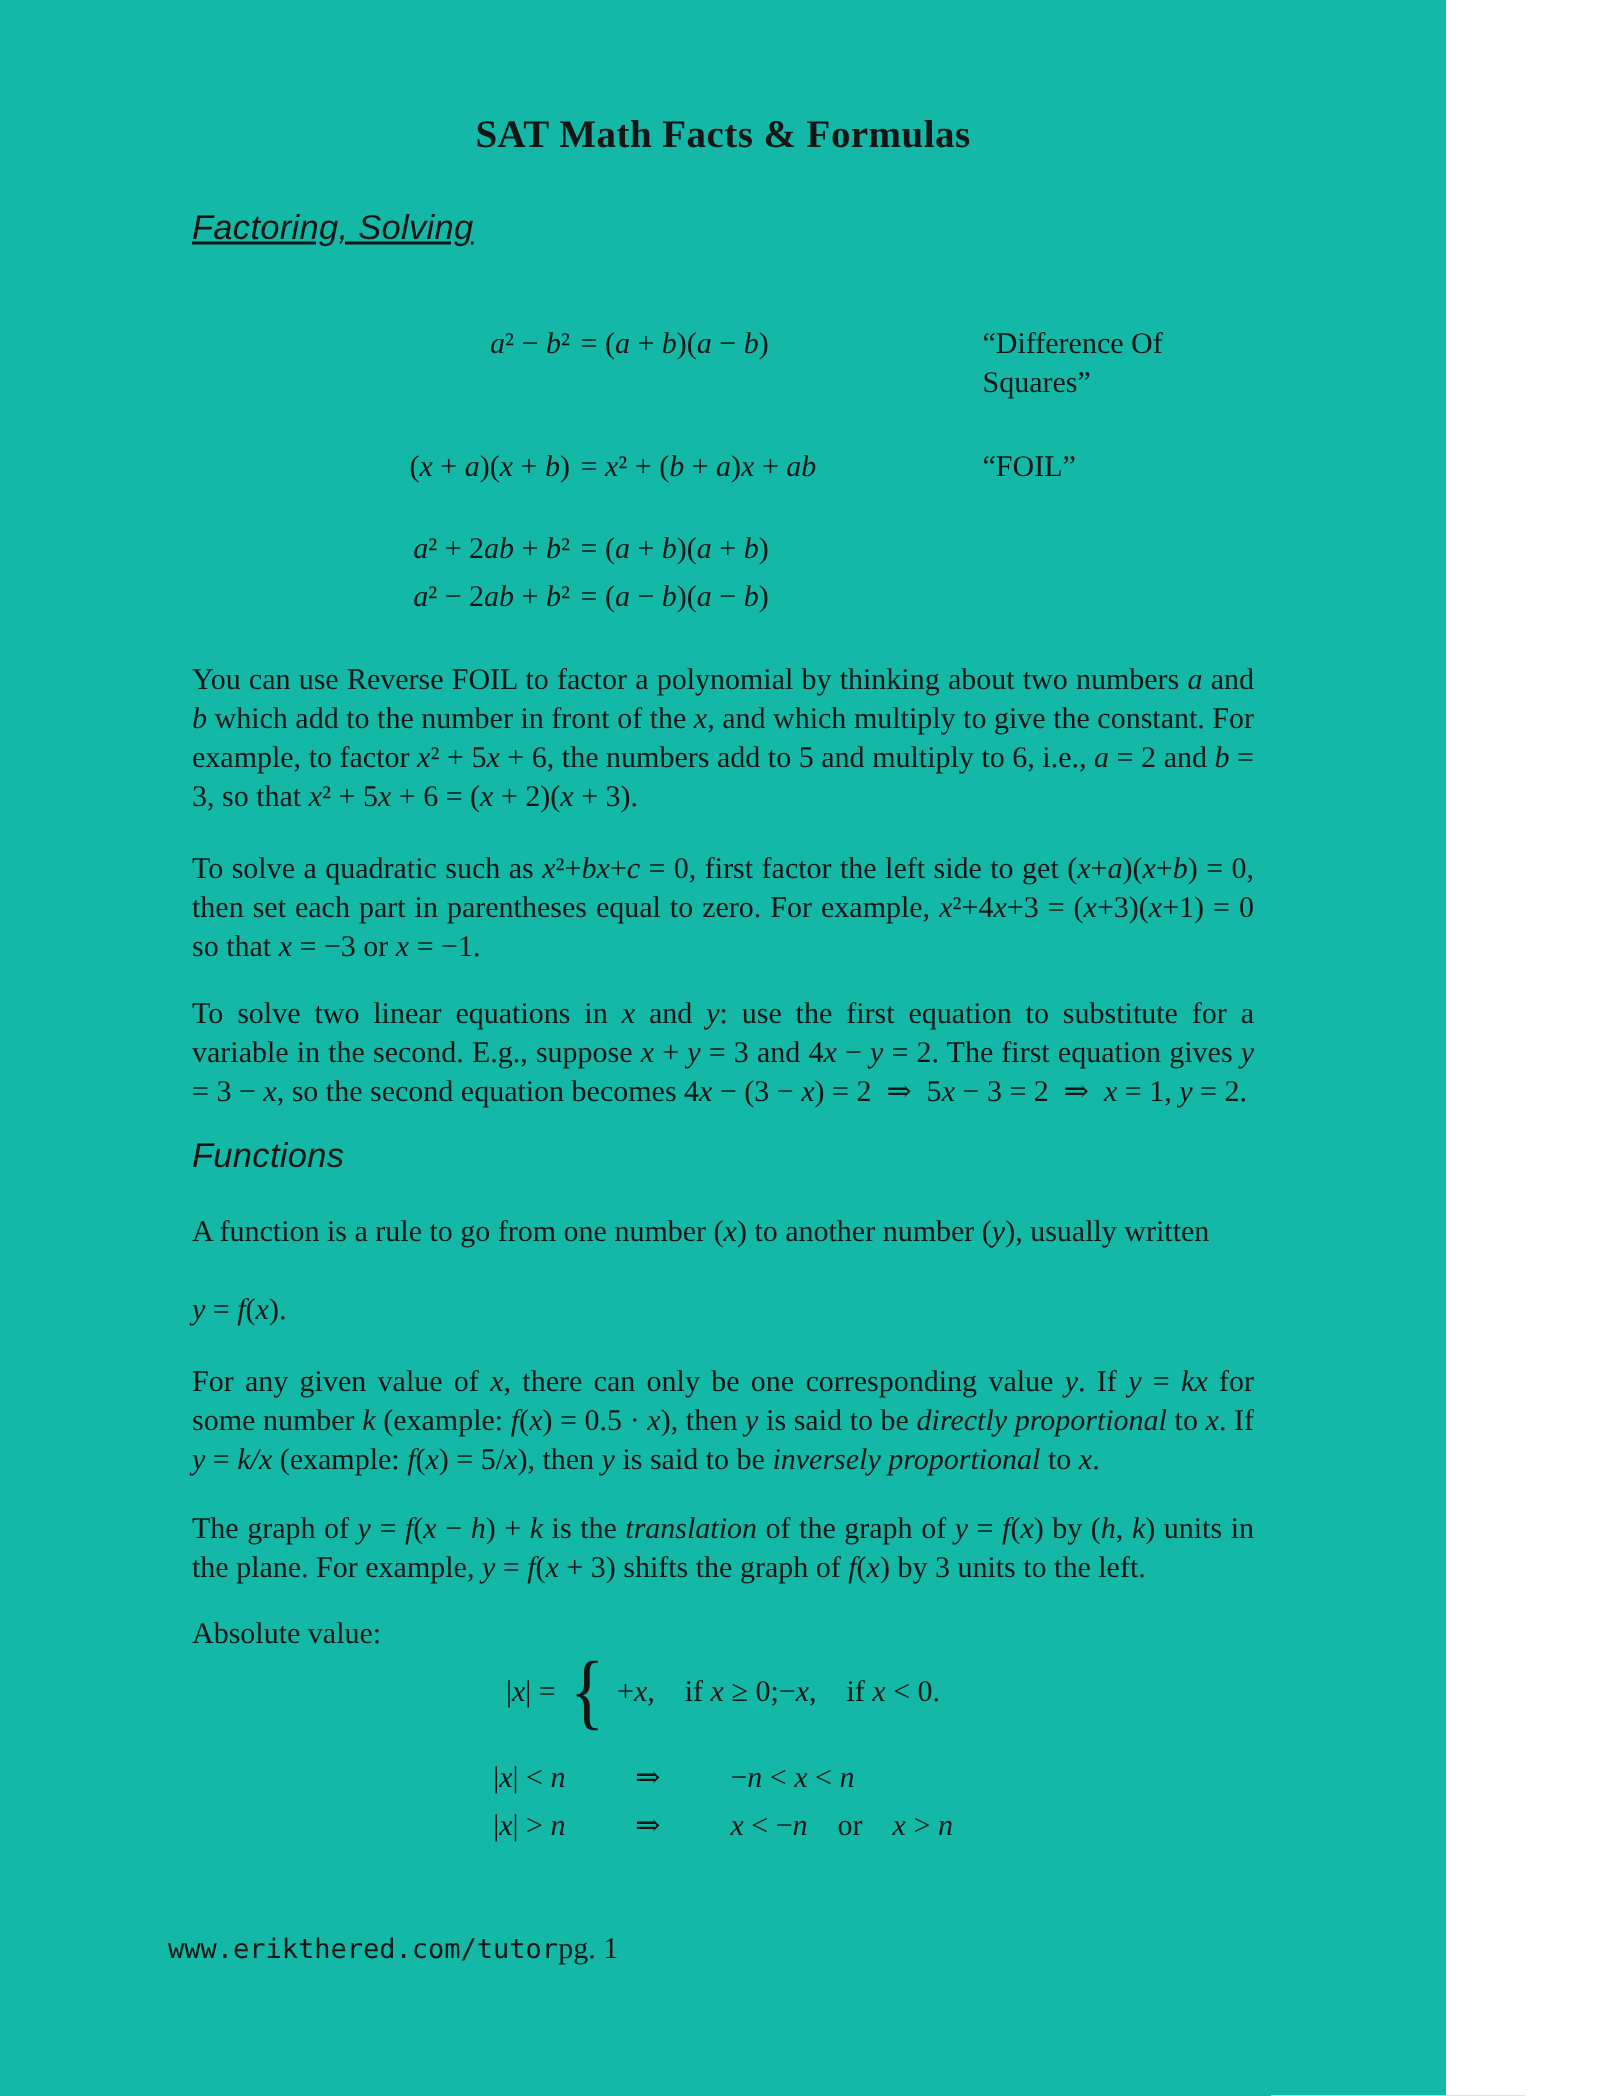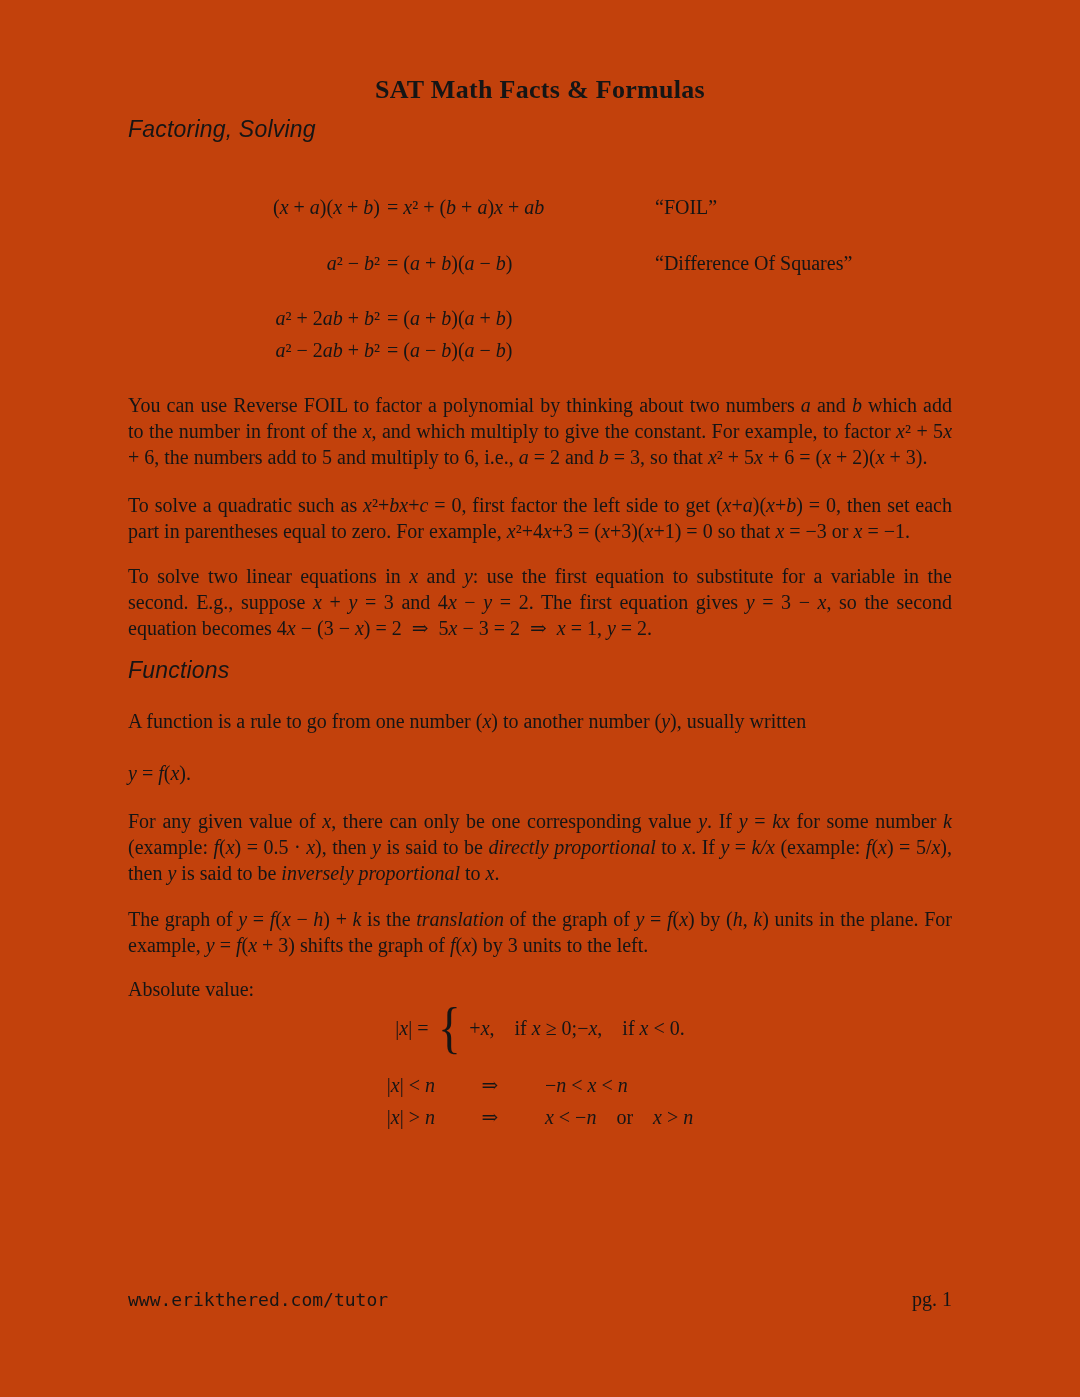--- a/index.html
+++ b/index.html
@@ -1,20 +1,20 @@
 <!DOCTYPE html>
 <html><head>
 <meta charset="utf-8">
 <style>
   html, body { margin: 0; padding: 0; background: #ffffff; }
   .page {
     position: relative;
-    width: 1080px;
+    width: 964px;
     height: 1397px;
-    background: #c2410c;
+    background: #14b8a6;
     color: #151515;
     font-family: "Liberation Serif", "DejaVu Serif", serif;
     overflow: hidden;
   }
   .content { margin: 0 128px; }
 
   .doc-title {
     margin: 0;
     padding-top: 74px;
     text-align: center;
@@ -26,21 +26,21 @@
 
   .section-heading {
     margin: 0;
     font-family: "Liberation Sans", "DejaVu Sans", sans-serif;
     font-style: italic;
     font-weight: normal;
     font-size: 23px;
     line-height: 30px;
     letter-spacing: 0.2px;
   }
-  .heading-factoring { margin-top: 8px; }
+  .heading-factoring { margin-top: 30px; text-decoration: underline; }
   .heading-functions { margin-top: 14px; }
 
   .eqs { margin-top: 50px; font-size: 20px; }
   .eq-row {
     display: grid;
     grid-template-columns: 252px 275px auto;
     line-height: 26px;
   }
   .eq-row:nth-child(1) { margin-bottom: 30px; }
   .eq-row:nth-child(2) { margin-bottom: 29px; }
@@ -95,24 +95,23 @@
     grid-template-columns: auto 110px auto;
     row-gap: 6px;
     font-size: 20px;
     line-height: 26px;
   }
   .imp-arrow { text-align: center; }
 
   .footer {
     position: absolute;
     top: 1288px;
-    left: 128px;
+    left: 112px;
     right: 128px;
     display: flex;
-    justify-content: space-between;
     align-items: baseline;
   }
   .footer-url {
     font-family: "DejaVu Sans Mono", "Liberation Mono", monospace;
     font-size: 18px;
     color: #151515;
     text-decoration: none;
   }
   .footer-page { font-size: 20px; }
 
@@ -123,28 +122,28 @@
 
 <div class="page">
   <div class="content">
 
     <h1 class="doc-title">SAT Math Facts &amp; Formulas</h1>
 
     <h2 class="section-heading heading-factoring">Factoring, Solving</h2>
 
     <div class="eqs">
       <div class="eq-row">
+        <span class="eq-lhs"><i>a</i>² − <i>b</i>²</span>
+        <span class="eq-rhs">= (<i>a</i> + <i>b</i>)(<i>a</i> − <i>b</i>)</span>
+        <span class="eq-label">“Difference Of Squares”</span>
+      </div>
+      <div class="eq-row">
         <span class="eq-lhs">(<i>x</i> + <i>a</i>)(<i>x</i> + <i>b</i>)</span>
         <span class="eq-rhs">= <i>x</i>² + (<i>b</i> + <i>a</i>)<i>x</i> + <i>ab</i></span>
         <span class="eq-label">“FOIL”</span>
-      </div>
-      <div class="eq-row">
-        <span class="eq-lhs"><i>a</i>² − <i>b</i>²</span>
-        <span class="eq-rhs">= (<i>a</i> + <i>b</i>)(<i>a</i> − <i>b</i>)</span>
-        <span class="eq-label">“Difference Of Squares”</span>
       </div>
       <div class="eq-row">
         <span class="eq-lhs"><i>a</i>² + 2<i>ab</i> + <i>b</i>²</span>
         <span class="eq-rhs">= (<i>a</i> + <i>b</i>)(<i>a</i> + <i>b</i>)</span>
         <span class="eq-label"></span>
       </div>
       <div class="eq-row">
         <span class="eq-lhs"><i>a</i>² − 2<i>ab</i> + <i>b</i>²</span>
         <span class="eq-rhs">= (<i>a</i> − <i>b</i>)(<i>a</i> − <i>b</i>)</span>
         <span class="eq-label"></span>

